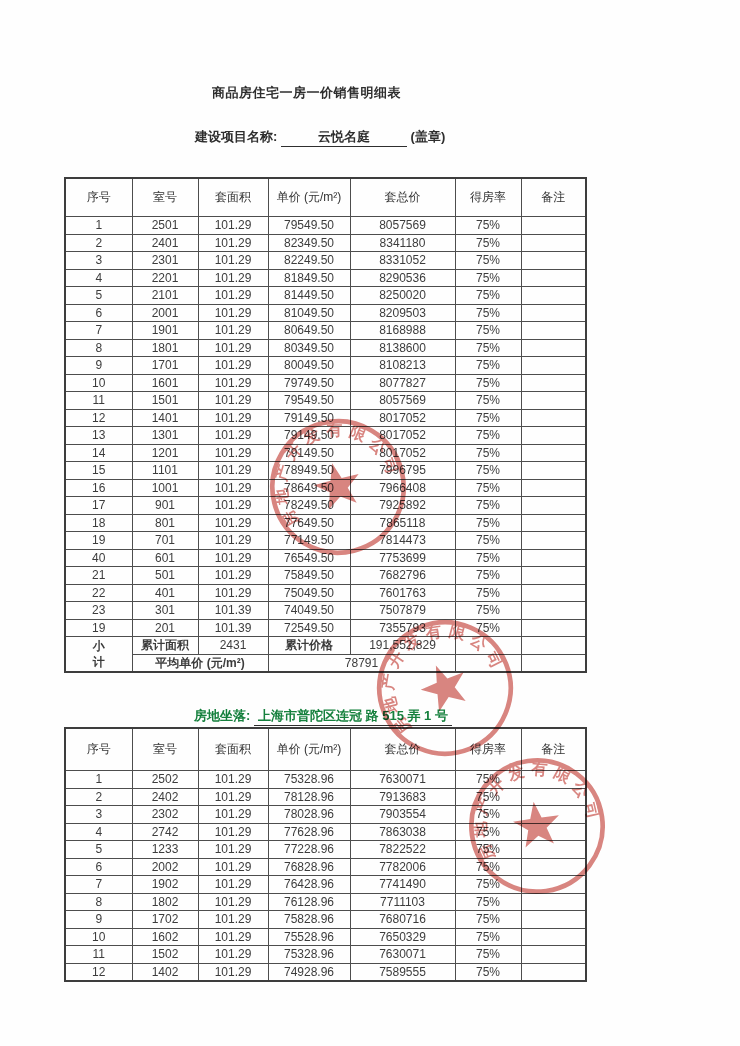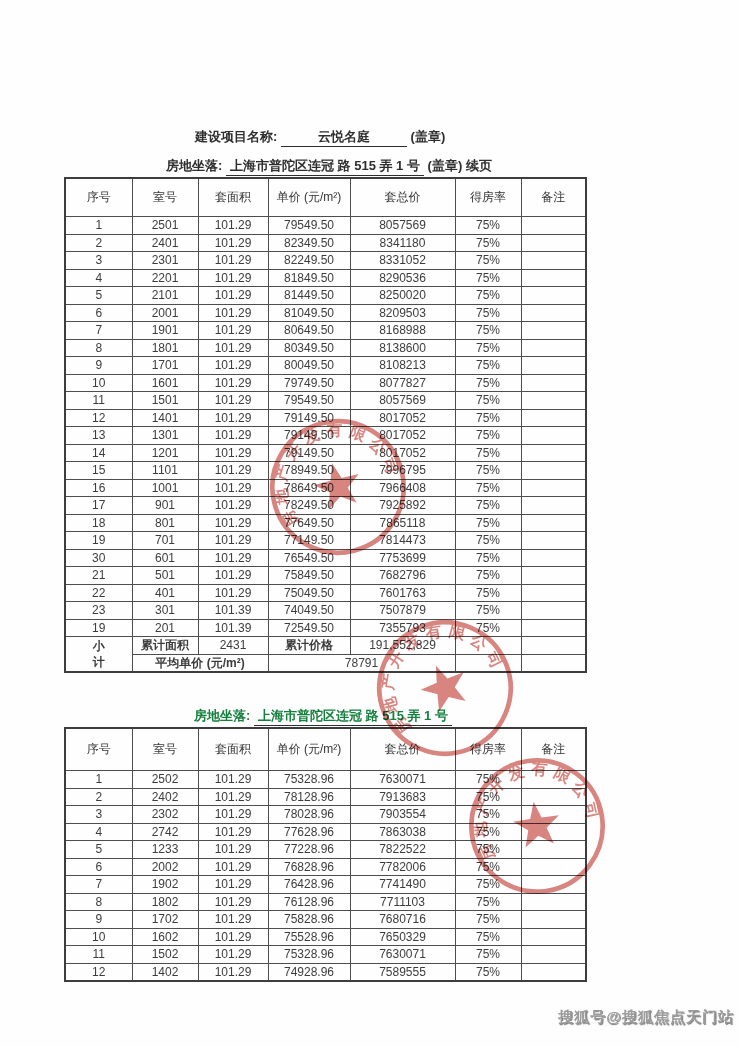--- a/index.html
+++ b/index.html
@@ -74,31 +74,27 @@
     font-size:15px;font-weight:bold;letter-spacing:1px;
     color:#9b9b9b;
     text-shadow:-1px -1px 0 #ffffff, 1px 1px 1px rgba(70,70,70,.75);
   }
 </style>
 </head>
 <body>
 
 <div class="page">
 
+  <div class="doc-title">商品房住宅一房一价销售明细表</div>
 
   <div class="project-line"><span>建设项目名称:</span>
     <span class="u-seg proj-name">云悦名庭</span>
     <span>(盖章)</span>
   </div>
 
-  <div class="loc-line1"><span>房地坐落:</span>
-    <span class="u-seg">上海市普陀区连冠 路 515 弄 1 号</span>
-    <span>(盖章)</span>
-    <span>续页</span>
-  </div>
 
   <table class="price" id="table1">
     <colgroup>
       <col style="width:67px">
         <col style="width:66px">
         <col style="width:70px">
       <col style="width:82px">
         <col style="width:105px">
         <col style="width:66px">
         <col style="width:65px">
@@ -280,21 +276,21 @@
         <tr>
           <td>19</td>
           <td>701</td>
           <td>101.29</td>
           <td>77149.50</td>
           <td>7814473</td>
           <td>75%</td>
           <td></td>
         </tr>
         <tr>
-          <td>30</td>
+          <td>40</td>
           <td>601</td>
           <td>101.29</td>
           <td>76549.50</td>
           <td>7753699</td>
           <td>75%</td>
           <td></td>
         </tr>
         <tr>
           <td>21</td>
           <td>501</td>
@@ -512,14 +508,13 @@
     <svg width="150" height="150" viewBox="0 0 160 160">
       <circle cx="80" cy="80" r="70" fill="none" stroke="#c23b33" stroke-width="5"></circle>
       <path id="arc3" d="M 80 135 A 55 55 0 1 1 80.05 135" fill="none"></path>
       <text font-size="17" fill="#c23b33" letter-spacing="6" font-weight="bold">
         <textPath href="#arc3" startOffset="17%" class="seal-arc-text">房地产开发有限公司</textPath>
       </text>
       <polygon fill="#c23b33" points="80,54 86.1,71.6 104.7,72 89.9,83.2 95.3,101 80,90.4 64.7,101 70.1,83.2 55.3,72 73.9,71.6"></polygon>
     </svg>
   </div>
 
-  <div class="watermark">搜狐号@搜狐焦点天门站</div>
 </div>
 
 </body></html>

